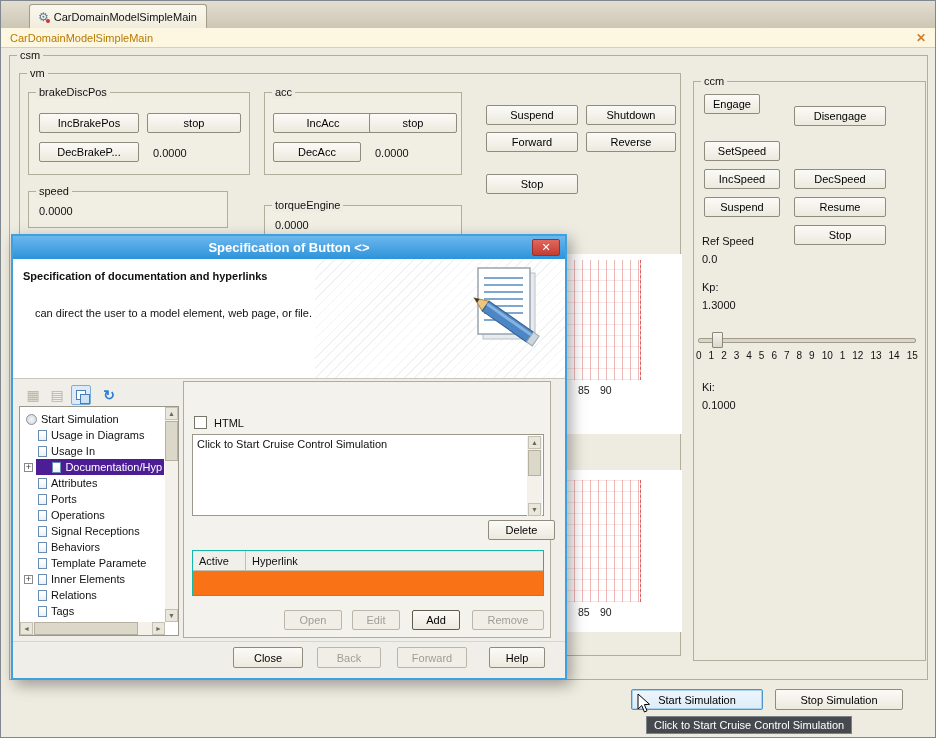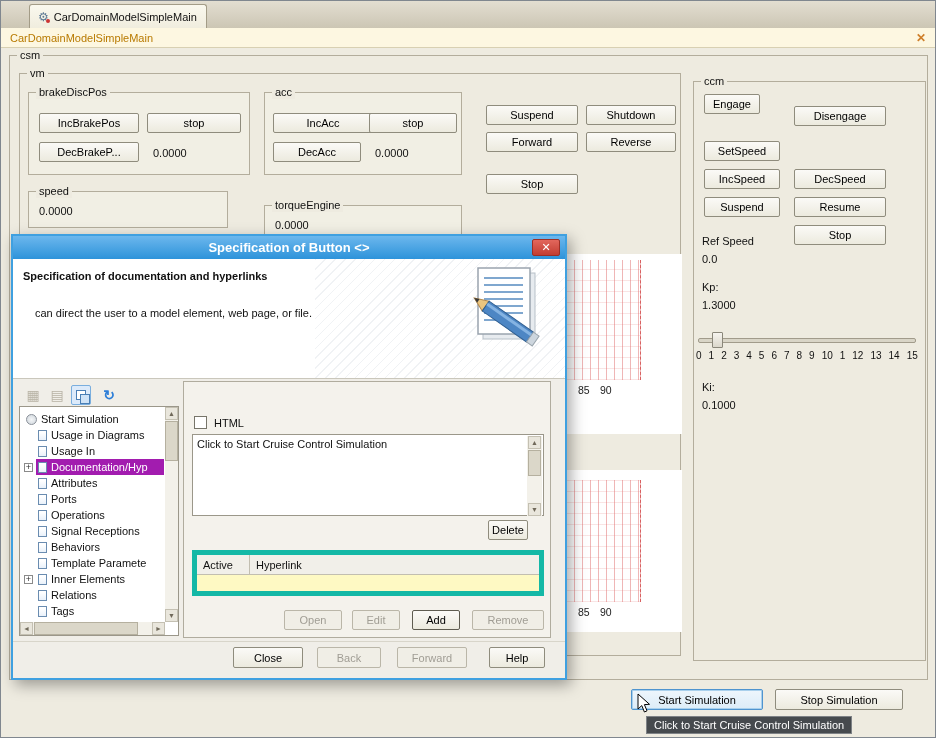--- a/index.html
+++ b/index.html
@@ -71,41 +71,41 @@
   .sq2{position:absolute;left:8px;top:8px;width:8px;height:8px;border:1px solid #4a7fb5;background:#cfe3f7;}
   
   .tree{position:absolute;left:6px;top:170px;width:160px;height:230px;background:#fff;
         border:1px solid #9b978a;box-sizing:border-box;}
   .trow{position:absolute;left:2px;width:142px;height:16px;display:flex;align-items:center;}
   .expander{width:9px;height:9px;box-sizing:border-box;border:1px solid #8a8a8a;background:#fff;
             font-size:9px;line-height:7px;text-align:center;color:#333;margin:0 3px 0 2px;flex:none;}
   .expander::before{content:"+";}
   .exp-space{width:14px;flex:none;}
   .row-body{flex:1;display:flex;align-items:center;height:16px;padding:0 2px;}
-  .row-body.sel{background:#a21caf;color:#fff;}
+  .row-body.sel{background:#4c1d95;color:#fff;justify-content:flex-end;}
   .doc-icon{width:9px;height:11px;box-sizing:border-box;border:1px solid #6a8cb0;margin-right:4px;flex:none;
             background:linear-gradient(#fff 20%,#e9f1fa);}
   .root-icon{width:11px;height:11px;box-sizing:border-box;border:1px solid #8a9099;border-radius:50%;
              background:radial-gradient(#f4f6f8,#cdd4da);margin-right:4px;flex:none;}
   .tlabel{white-space:nowrap;overflow:hidden;}
   
   .sb{position:absolute;background:#f3f1ea;box-sizing:border-box;}
   .sb-btn{position:absolute;background:#e9e6dc;border:1px solid #c4c0b2;box-sizing:border-box;
           display:flex;align-items:center;justify-content:center;}
   .sb-btn::before{font-size:7px;color:#70695a;}
   .i-up::before{content:"▲";} .i-down::before{content:"▼";} .i-left::before{content:"◄";} .i-right::before{content:"►";}
   .sb-thumb{position:absolute;background:#dbd7c9;border:1px solid #b5b09f;box-sizing:border-box;}
   
   .rpanel{position:absolute;left:170px;top:145px;width:368px;height:257px;background:#f4f2ec;
           border:1px solid #b0ac9e;box-sizing:border-box;}
   .rp-head{position:absolute;left:0;top:0;width:100%;height:26px;background:#fff;border-bottom:1px solid #d6d2c6;
            display:flex;align-items:center;padding:0 9px;box-sizing:border-box;font-weight:bold;font-size:13px;}
   .checkbox{position:absolute;width:13px;height:13px;box-sizing:border-box;border:1px solid #77756a;background:#fff;}
   .textarea{position:absolute;background:#fff;border:1px solid #9b978a;box-sizing:border-box;padding:3px 18px 3px 4px;}
-  .table{position:absolute;border:5px solid #14b8a6;box-sizing:border-box;background:#fef9c3;}
+  .table{position:absolute;border:1px solid #14b8a6;box-sizing:border-box;background:#f97316;}
   .thead{position:absolute;left:0;top:0;width:100%;height:20px;background:#f1efe9;border-bottom:1px solid #c2beb0;
          display:flex;align-items:center;box-sizing:border-box;}
   .th{padding:0 6px;height:100%;display:flex;align-items:center;box-sizing:border-box;}
   .th.sep{border-left:1px solid #c2beb0;}
   .divline{position:absolute;height:1px;background:#d8d5ca;}
   
   .tooltip{position:absolute;background:#464a4e;border:1px solid #7e8286;color:#fff;
            padding:2px 7px;white-space:nowrap;z-index:100;}
   .cursor{position:absolute;z-index:110;}
 </style>
@@ -383,21 +383,21 @@
 
       <div class="textarea" style="left:8px;top:52px;width:352px;height:82px;">
         <span>Click to Start Cruise Control Simulation</span>
         <div class="sb" style="right:1px;top:1px;width:15px;height:80px;">
           <div class="sb-btn i-up" style="left:1px;top:0;width:13px;height:13px;"></div>
           <div class="sb-thumb" style="left:1px;top:14px;width:13px;height:26px;"></div>
           <div class="sb-btn i-down" style="left:1px;bottom:0;width:13px;height:13px;"></div>
         </div>
       </div>
 
-      <div class="btn" style="left:304px;top:138px;width:40px;">Delete</div>
+      <div class="btn" style="left:304px;top:138px;width:67px;">Delete</div>
 
       <div class="table" style="left:8px;top:168px;width:352px;height:46px;">
         <div class="thead">
           <span class="th" style="width:52px;">Active</span>
           <span class="th sep">Hyperlink</span>
         </div>
       </div>
 
       <div class="btn disabled" style="left:100px;top:228px;width:58px;">Open</div>
       <div class="btn disabled" style="left:168px;top:228px;width:48px;">Edit</div>

